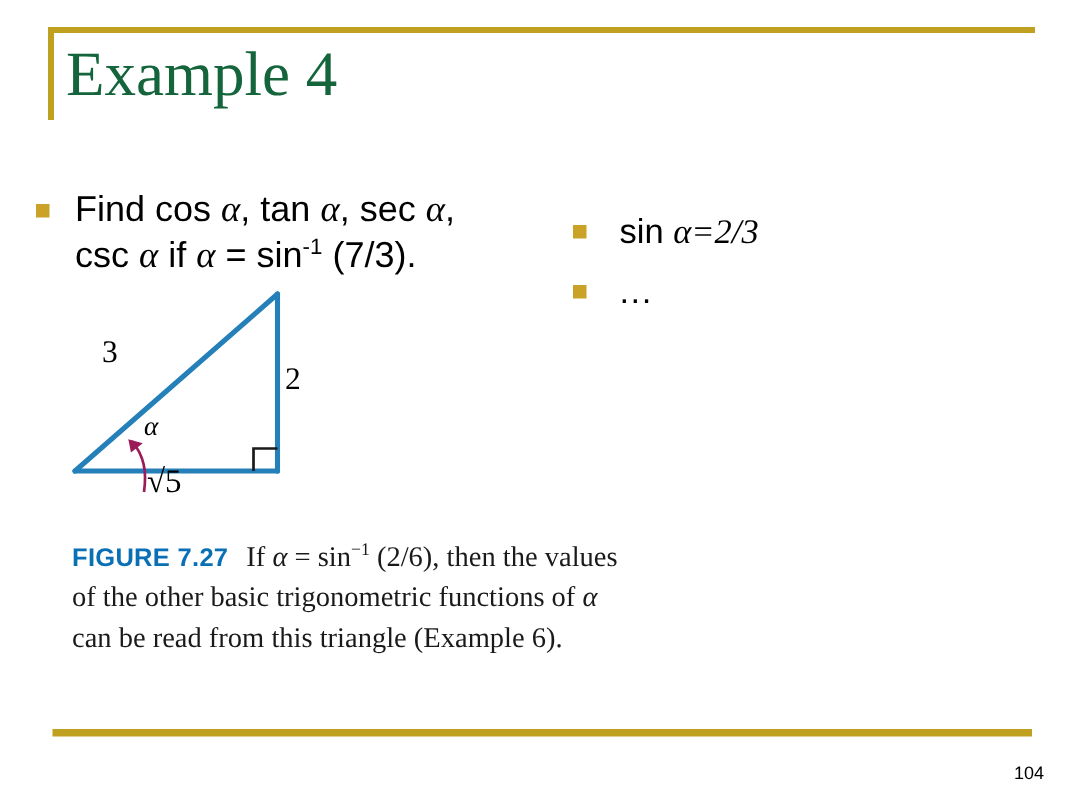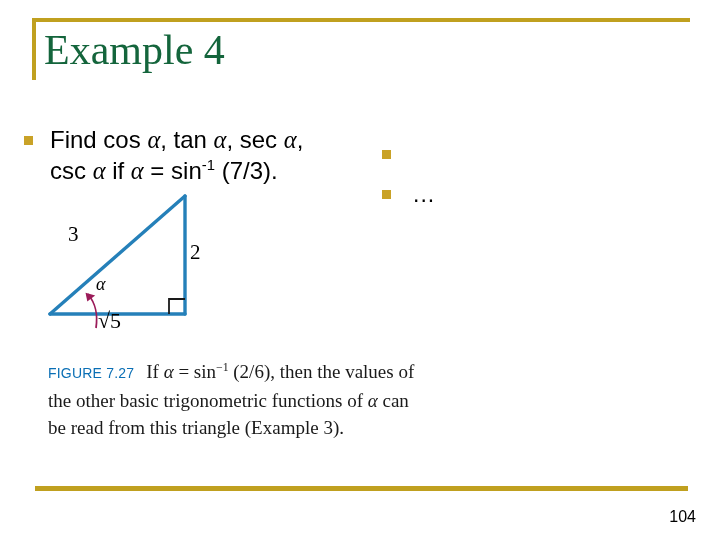--- a/index.html
+++ b/index.html
@@ -158,62 +158,63 @@
     left: 48px;
     top: 358px;
     width: 372px;
     font-family: "Liberation Serif", serif;
     font-size: 19px;
     line-height: 27px;
     color: #1a1a1a;
   }
   #caption-tag {
     font-family: "Liberation Sans", sans-serif;
-    font-weight: normal;
-    font-size: 14px;
+    font-weight: bold;
+    font-size: 17px;
     color: #0a6fb5;
     letter-spacing: 0.2px;
     margin-right: 12px;
   }
 
   
   #footer-rule {
     position: absolute;
     left: 35px;
     top: 486px;
     width: 653px;
     height: 5px;
     background: #c0a01f;
   }
   #page-number {
     position: absolute;
     right: 24px;
     top: 508px;
     font-family: "Liberation Sans", sans-serif;
-    font-size: 16px;
+    font-size: 12px;
     color: #000000;
   }
 </style>
 </head>
 <body>
 
 <div id="slide">
 
   <div id="title-rule-top"></div>
   <div id="title-rule-left"></div>
 
   <div id="page-title">Example 4</div>
 
   <div id="bullet-left" class="bullet-row">
     <span class="bullet-marker"></span>
     <span class="bullet-text"><span>Find cos </span><span class="greek">α</span><span>, tan </span><span class="greek">α</span><span>, sec </span><span class="greek">α</span><span>,</span><br><span>csc </span><span class="greek">α</span><span> if </span><span class="greek">α</span><span> = sin</span><sup class="exp">-1</sup><span> (7/3).</span></span>
   </div>
 
   <div id="bullet-right-1" class="bullet-row">
     <span class="bullet-marker"></span>
+    <span class="bullet-text"><span>sin</span>&nbsp;<span class="mathserif">α</span><span class="mathserif">=</span><span class="mathserif">2/3</span></span>
   </div>
 
   <div id="bullet-right-2" class="bullet-row">
     <span class="bullet-marker"></span>
     <span class="bullet-text">...</span>
   </div>
 
   <div id="figure-area">
     <svg id="triangle-svg" width="200" height="150" viewBox="0 0 200 150">
 
@@ -228,18 +229,18 @@
       <path d="M 56,142 C 58,128 56,118 48,108" fill="none" stroke="#9b1b59" stroke-width="1.8"></path>
       <polygon points="48,106 54,114 44,114" fill="#9b1b59" transform="rotate(-38 48 110)"></polygon>
     </svg>
   </div>
 
   <div id="label-hyp" class="fig-label">3</div>
   <div id="label-opp" class="fig-label">2</div>
   <div id="label-alpha" class="fig-label">α</div>
   <div id="label-base" class="fig-label">√5</div>
 
-  <div id="figure-caption"><span id="caption-tag">FIGURE 7.27</span><span>If </span><span class="mathserif">α</span><span> = sin</span><sup class="exp">−1</sup><span> (2/6), then the values of the other basic trigonometric functions of </span><span class="mathserif">α</span><span> can be read from this triangle (Example 3).</span></div>
+  <div id="figure-caption"><span id="caption-tag">FIGURE 7.27</span><span>If </span><span class="mathserif">α</span><span> = sin</span><sup class="exp">−1</sup><span> (2/6), then the values of the other basic trigonometric functions of </span><span class="mathserif">α</span><span> can be read from this triangle (Example 6).</span></div>
 
   <div id="footer-rule"></div>
   <div id="page-number">104</div>
 
 </div>
 
 </body></html>

